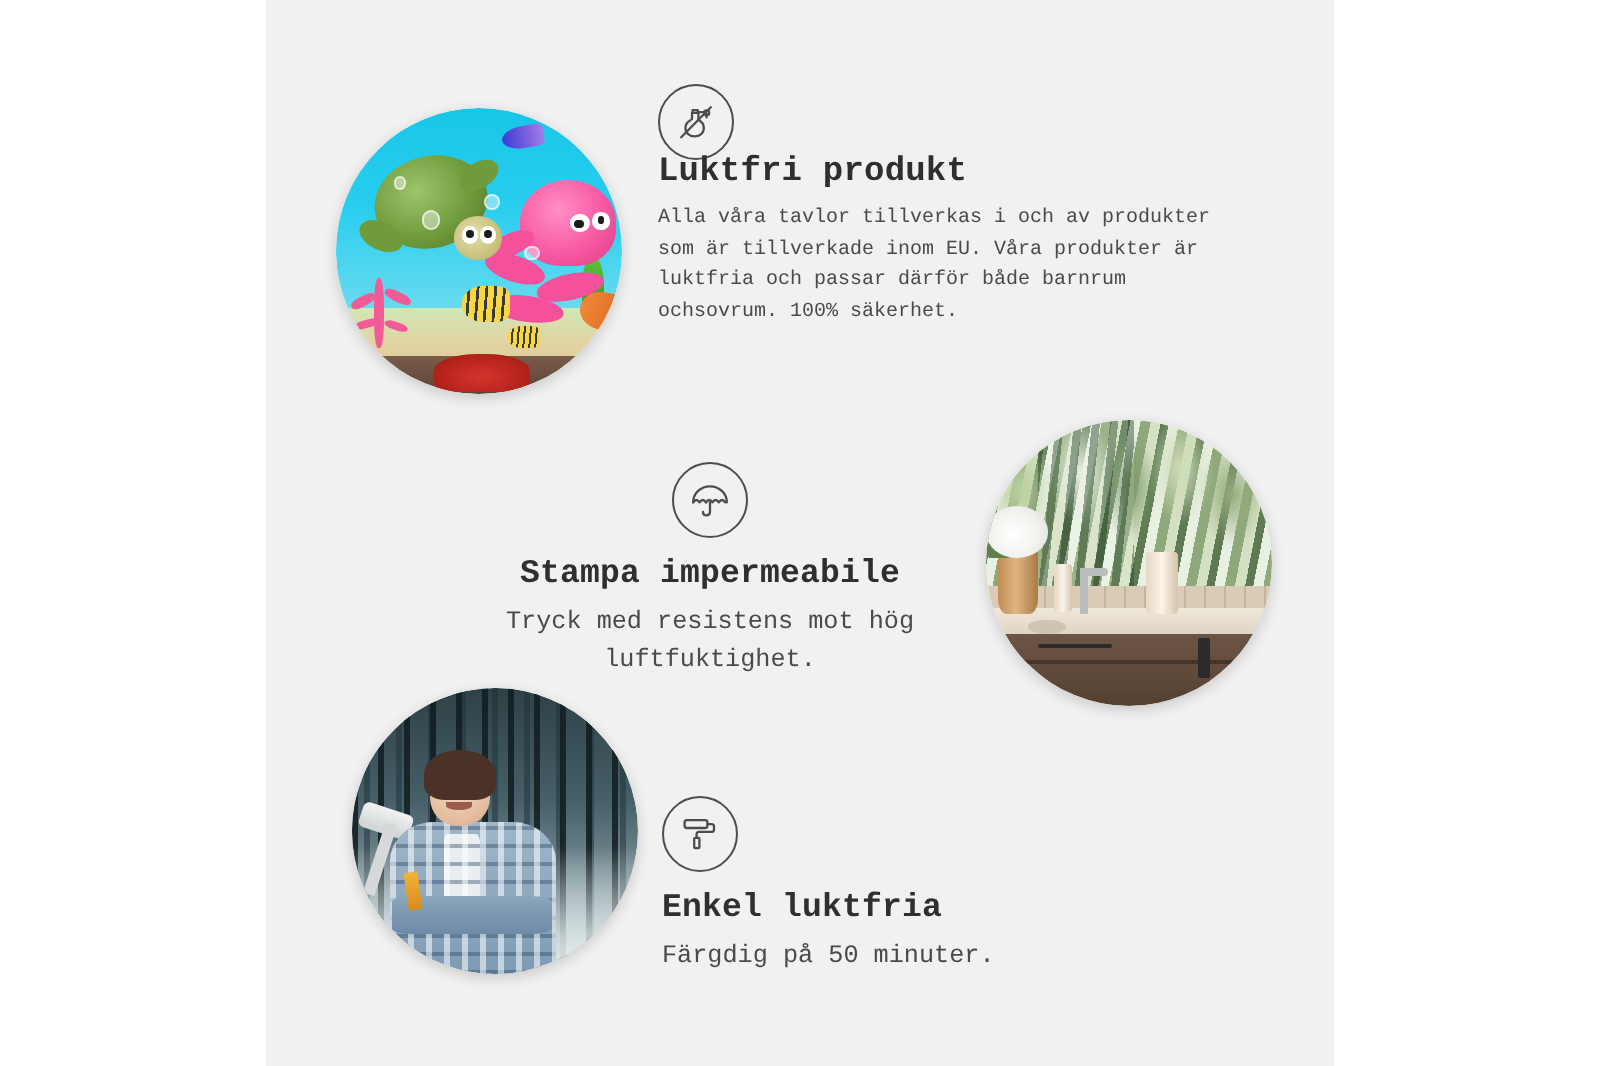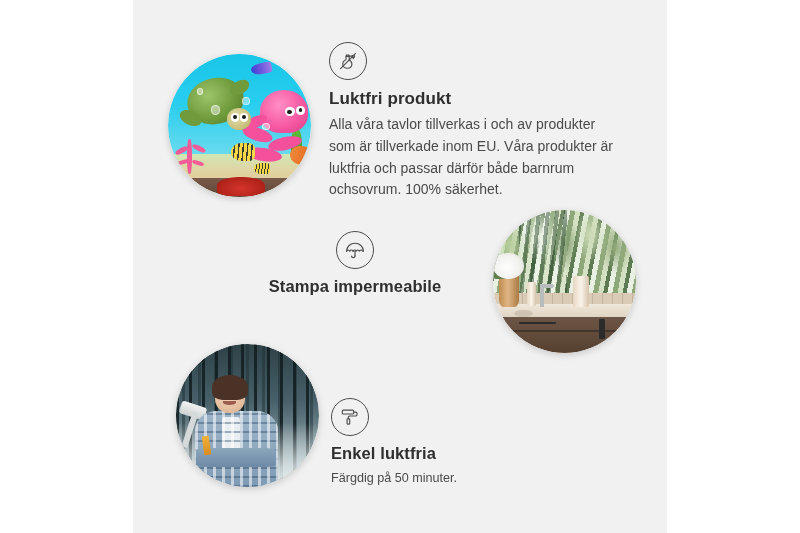--- a/index.html
+++ b/index.html
@@ -23,34 +23,35 @@
     left: 133px;
     top: 0;
     width: 534px;
     height: 533px;
     background: #f1f1f1;
   }
 
   
   .feature {
     position: absolute;
+    font-family: Liberation Mono, monospace;
   }
   .feature-text {
     position: absolute;
   }
   .feature-title {
     font-size: 17px;
     font-weight: bold;
     color: #2f2f2f;
     letter-spacing: 0.1px;
     margin: 0 0 5px 0;
     line-height: 1.2;
   }
   .feature-body {
-    font-size: 14px;
+    font-size: 10px;
     color: #4a4a4a;
     line-height: 1.55;
     margin: 0;
   }
 
   
   .icon-badge {
     position: absolute;
     width: 38px;
     height: 38px;
@@ -59,21 +60,21 @@
     box-sizing: border-box;
     display: flex;
     align-items: center;
     justify-content: center;
   }
   .icon-badge svg { display: block; }
 
   
   #feature-odour { left: 329px; top: 42px; width: 300px; }
   #feature-odour .icon-badge { left: 0; top: 0; }
-  #feature-odour .feature-text { left: 0; top: 47px; width: 290px; }
+  #feature-odour .feature-text { left: 0; top: 35px; width: 290px; }
 
   
   #feature-waterproof { left: 210px; top: 231px; width: 290px; text-align: center; }
   #feature-waterproof .icon-badge { position: relative; margin: 0 auto; }
   #feature-waterproof .feature-text { position: relative; margin-top: 8px; }
   #feature-waterproof .feature-title { font-size: 16.5px; }
   #feature-waterproof .feature-body { font-size: 12.6px; }
 
   
   #feature-mounting { left: 331px; top: 398px; width: 280px; }
@@ -414,20 +415,21 @@
       <svg width="24" height="24" viewBox="0 0 24 24" fill="none" stroke="#4d4d4d" stroke-width="1.15" stroke-linecap="round" stroke-linejoin="round">
         <path d="M3.6 13.2c0-4.6 3.8-8 8.4-8s8.4 3.4 8.4 8"></path>
         <path d="M3.6 13.2c1.1-1.6 2.1-1.6 3.2 0 1.1-1.6 2.1-1.6 3.2 0"></path>
         <path d="M10 13.2c1.1-1.6 2.1-1.6 3.2 0 1.1-1.6 2.1-1.6 3.2 0 1.1-1.6 2.1-1.6 3.2 0"></path>
         <line x1="12" y1="13.2" x2="12" y2="17.9"></line>
         <path d="M12 17.9c0 1.1-.8 1.8-1.8 1.8S8.5 19 8.5 18"></path>
       </svg>
     </div>
     <div class="feature-text">
       <div class="feature-title">Stampa impermeabile</div>
+      <div class="feature-body">Tryck med resistens mot hög luftfuktighet.</div>
     </div>
   </div>
 
   <div class="photo-circle" id="photo-painter">
     <div class="photo-inner">
       <div class="fp-bg"></div>
       <div class="fp-trees"></div>
       <div class="fp-mist"></div>
       <div class="fp-roller-head"></div>
       <div class="fp-roller-bar"></div>

